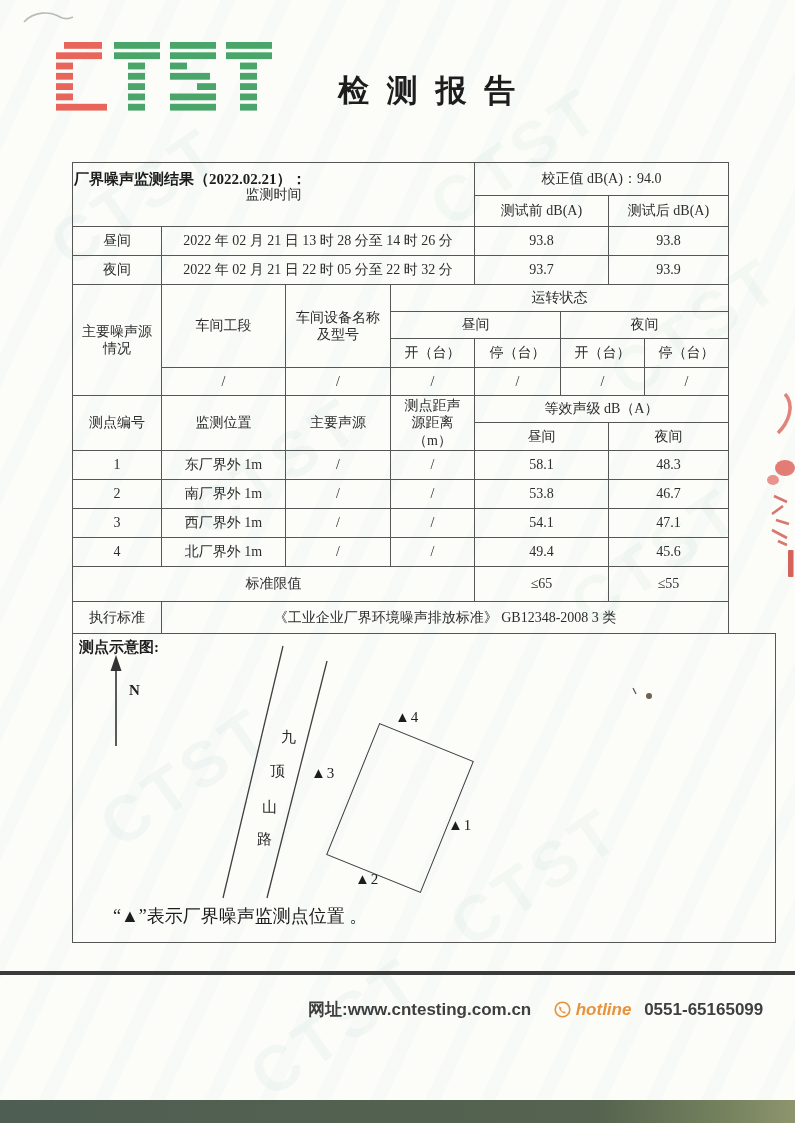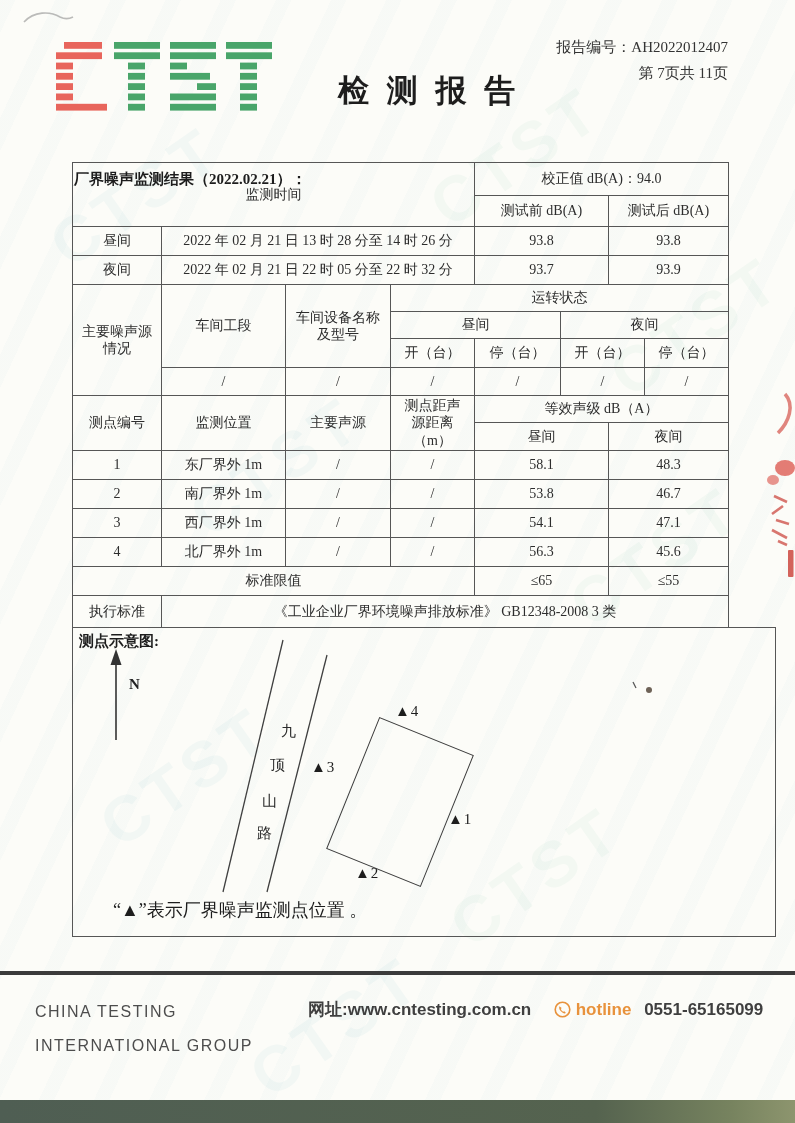--- a/index.html
+++ b/index.html
@@ -32,21 +32,21 @@
                 border:1.5px solid #3e3e3e;transform:rotate(22deg);}
   .pt{position:absolute;font-size:15px;color:#1d1d1d;letter-spacing:1px;}
   .road-char{position:absolute;font-size:15px;color:#2a2a2a;}
   .diagram-note{position:absolute;left:9px;top:270px;font-size:18px;color:#1d1d1d;margin-left:31px;}
   
   .footer-rule{position:absolute;left:0;top:971px;width:795px;height:4px;background:#3b3b3b;}
   .footer-left{position:absolute;left:35px;top:995px;font-family:"Liberation Sans",sans-serif;
                font-size:16px;color:#4d4d4d;letter-spacing:1.5px;line-height:2.1;}
   .footer-right{position:absolute;left:308px;top:993px;font-family:"Liberation Sans",sans-serif;
                 font-size:17px;color:#3f3f3f;font-weight:600;line-height:2.05;}
-  .hotline{color:#e8923c;font-weight:bold;margin:0 8px 0 18px;text-align:right;}
+  .hotline{color:#e8923c;font-style:italic;font-weight:bold;margin:0 8px 0 18px;text-align:right;}
   .phone{color:#3f3f3f;}
   .green-bar{position:absolute;left:0;top:1100px;width:795px;height:23px;
              background:linear-gradient(90deg,#4f5e53 0%,#55634f 75%,#77835f 92%,#8d956e 100%);}
   .stamp{position:absolute;left:752px;top:388px;}
   .corner-mark{position:absolute;left:20px;top:6px;}
 </style>
 </head>
 <body>
 
 <div class="page">
@@ -100,24 +100,20 @@
       <rect x="170" y="0" width="46" height="6.8"></rect>
       <rect x="170" y="10.3" width="46" height="6.8"></rect>
       <rect x="184" y="20.6" width="17" height="6.8"></rect>
       <rect x="184" y="30.9" width="17" height="6.8"></rect>
       <rect x="184" y="41.2" width="17" height="6.8"></rect>
       <rect x="184" y="51.5" width="17" height="6.8"></rect>
       <rect x="184" y="61.8" width="17" height="6.8"></rect>
     </g>
   </svg>
 
-  <div class="report-meta">
-    <div>报告编号：AH2022012407</div>
-    <div>第 7页共 11页</div>
-  </div>
 
   <div class="title">检 测 报 告</div>
 
   <div class="section-title">厂界噪声监测结果（2022.02.21）：</div>
 
   <div class="tables">
 
     <table class="t">
       <colgroup>
           <col style="width:89px">
@@ -233,24 +229,24 @@
         <td>/</td>
         <td>/</td>
         <td>54.1</td>
         <td>47.1</td>
       </tr>
       <tr style="height:29px">
         <td>4</td>
         <td>北厂界外 1m</td>
         <td>/</td>
         <td>/</td>
-        <td>56.3</td>
+        <td>49.4</td>
         <td>45.6</td>
       </tr>
-      <tr style="height:29px">
+      <tr style="height:35px">
         <td colspan="4">标准限值</td>
         <td>≤65</td>
         <td>≤55</td>
       </tr>
       <tr style="height:32px">
         <td>执行标准</td>
         <td colspan="5">《工业企业厂界环境噪声排放标准》 GB12348-2008 3 类</td>
       </tr>
       </tbody>
     </table>
@@ -293,24 +289,20 @@
   <svg class="stamp" width="43" height="190">
     <path d="M33,6 C 43,17 37,34 26,45" stroke="#d4524a" stroke-width="3.5" fill="none" opacity="0.7"></path>
     <ellipse cx="33" cy="80" rx="10" ry="8" fill="#dd5d54" opacity="0.8"></ellipse>
     <ellipse cx="21" cy="92" rx="6" ry="5" fill="#dd5d54" opacity="0.65"></ellipse>
     <path d="M22,108 l13,6 M31,118 l-11,8 M24,132 l13,4 M20,142 l15,8 M26,153 l9,4" stroke="#cc4a42" stroke-width="2.6" fill="none" opacity="0.75"></path>
     <rect x="36" y="162" width="5.5" height="27" rx="1" fill="#cc4840" opacity="0.85"></rect>
   </svg>
 
   <div class="footer-rule"></div>
 
-  <div class="footer-left">
-    <div>CHINA TESTING</div>
-    <div>INTERNATIONAL GROUP</div>
-  </div>
 
   <div class="footer-right">
     <div>
       <span>网址:www.cntesting.com.cn</span>
       <span class="hotline"><svg width="17" height="17" viewBox="0 0 17 17" style="vertical-align:-3px;">
             <circle cx="8.5" cy="8.5" r="7.3" fill="none" stroke="#e8923c" stroke-width="1.6"></circle>
             <path d="M5.4,5.2 q-1.2,3.2 3,6.4 q2.6,1.6 3.4,0.2 l-1.5,-1.6 l-1.2,0.6 q-1.8,-1.2 -2.3,-2.8 l0.9,-1 z" fill="#e8923c"></path>
           </svg> <span>hotline</span></span>
       <span class="phone">0551-65165099</span>
     </div>

